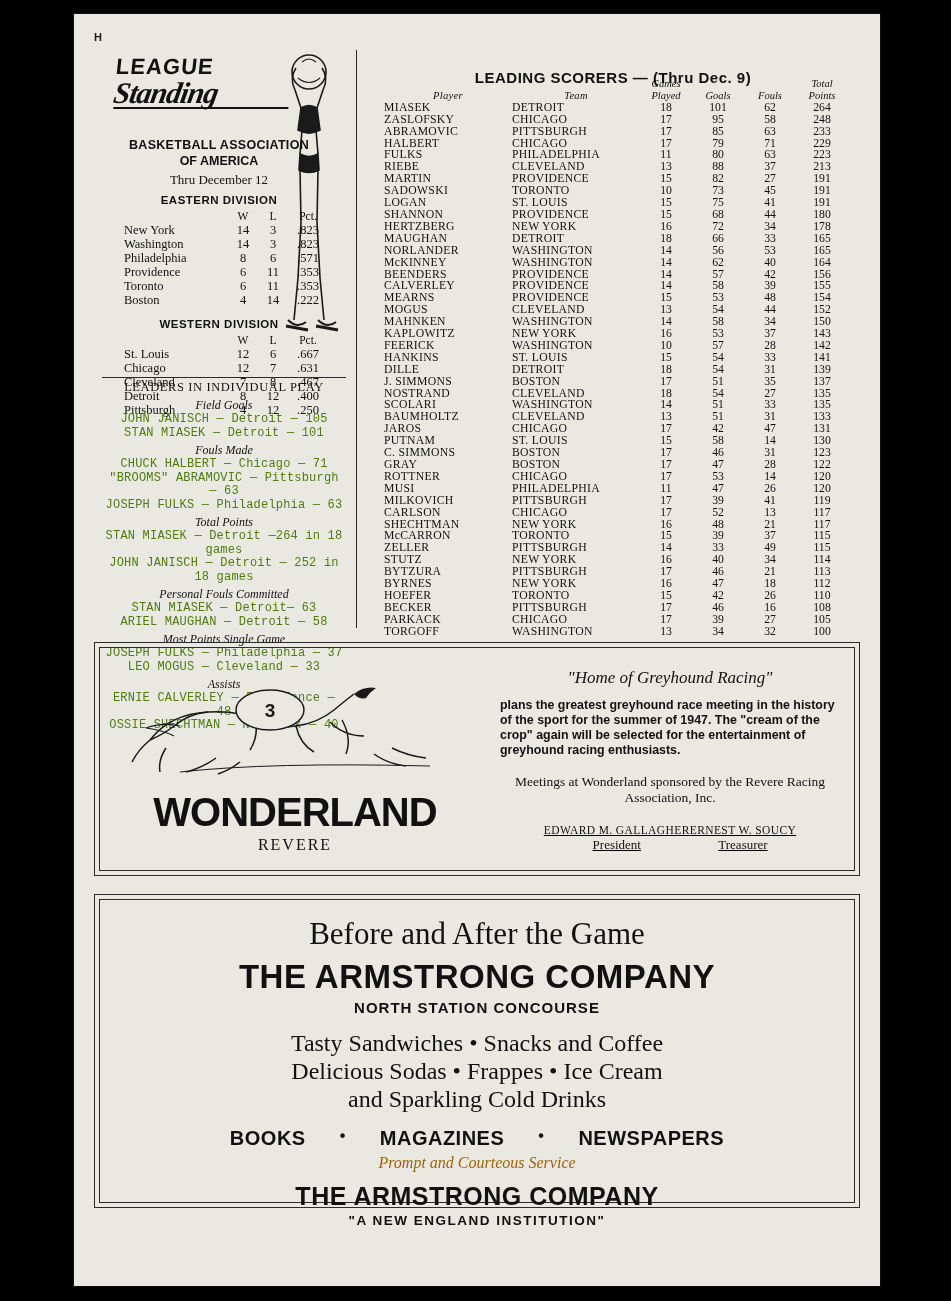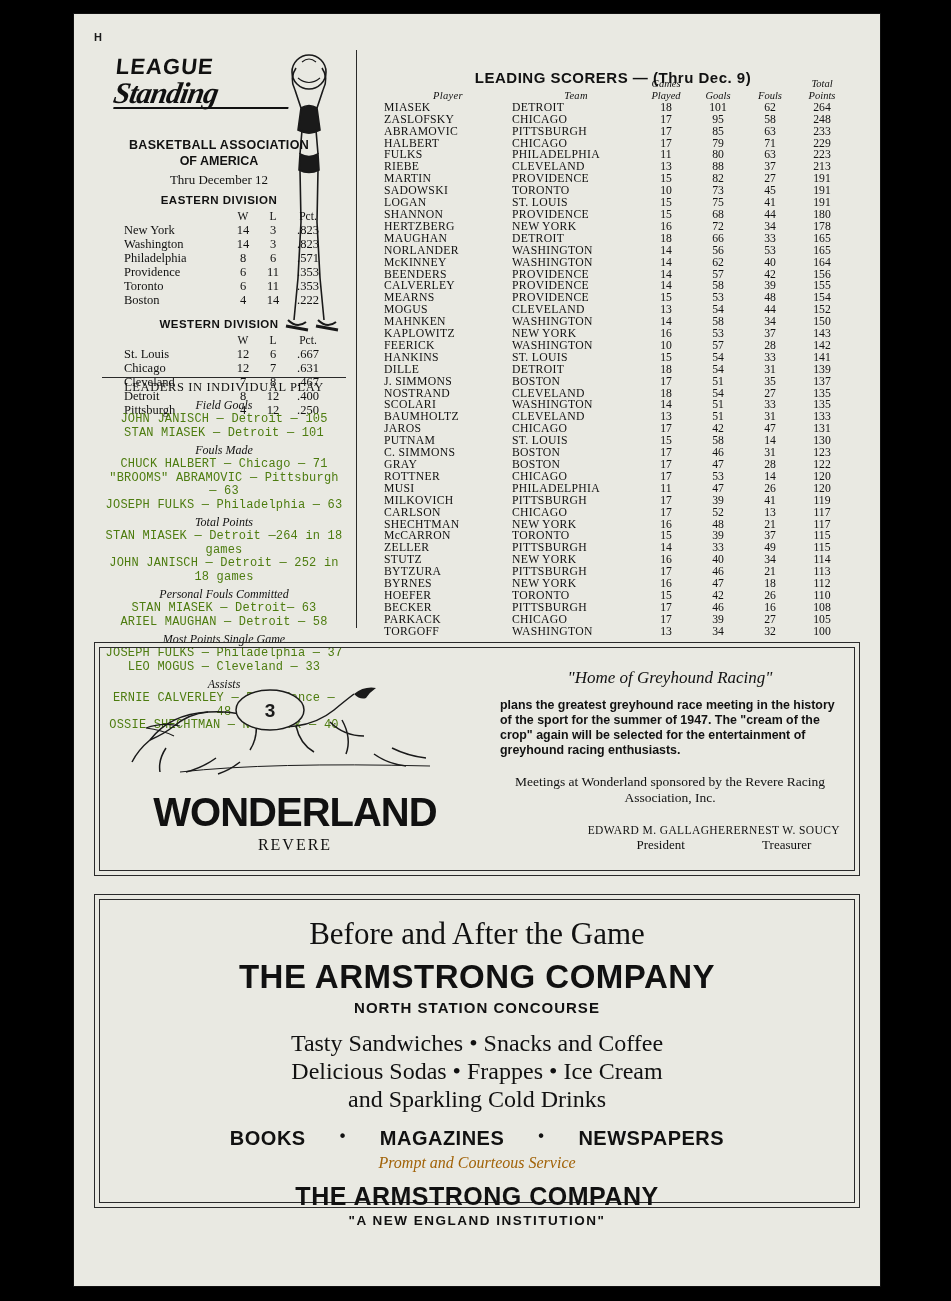--- a/index.html
+++ b/index.html
@@ -65,21 +65,21 @@
   .dogart{position:absolute;left:20px;top:14px;width:360px;height:120px;}
   .wonderland{position:absolute;left:10px;top:142px;width:370px;text-align:center;
      font-family:"Liberation Sans",sans-serif;font-weight:bold;font-size:40px;letter-spacing:-1px;color:#111;}
   .revere{position:absolute;left:10px;top:188px;width:370px;text-align:center;
      font-family:"Liberation Serif",serif;font-size:16px;letter-spacing:2px;color:#111;}
   .adtext{position:absolute;left:400px;top:20px;width:340px;color:#111;}
   .home-line{text-align:center;font-size:17px;font-style:italic;font-family:"Liberation Serif",serif;}
   .plans{margin-top:10px;font-family:"Liberation Sans",sans-serif;font-weight:bold;font-size:12.4px;
      line-height:15px;text-align:left;}
   .meet{margin-top:16px;text-align:center;font-size:13.5px;line-height:16px;}
-  .sig{position:absolute;left:400px;top:176px;width:340px;display:flex;justify-content:flex-end;}
+  .sig{position:absolute;left:400px;top:176px;width:340px;display:flex;justify-content:center;text-decoration:underline;}
   .sig .nm{font-family:"Liberation Serif",serif;font-size:11.5px;letter-spacing:.4px;text-align:center;color:#111;}
   .sig .ti{font-size:13px;text-align:center;color:#111;margin-top:1px;}
 
   
   .ad2{position:absolute;left:20px;top:880px;width:764px;height:312px;border:1px solid #2a2a2a;}
   .ad2 .in{position:absolute;left:4px;top:4px;right:4px;bottom:4px;border:1px solid #2a2a2a;}
   .a-before{text-align:center;margin-top:16px;font-size:31px;color:#111;font-family:"Liberation Serif",serif;}
   .a-name{text-align:center;margin-top:6px;font-family:"Liberation Sans",sans-serif;font-weight:bold;
      font-size:33px;letter-spacing:.5px;color:#111;}
   .a-sub{text-align:center;margin-top:3px;font-family:"Liberation Sans",sans-serif;font-weight:bold;

